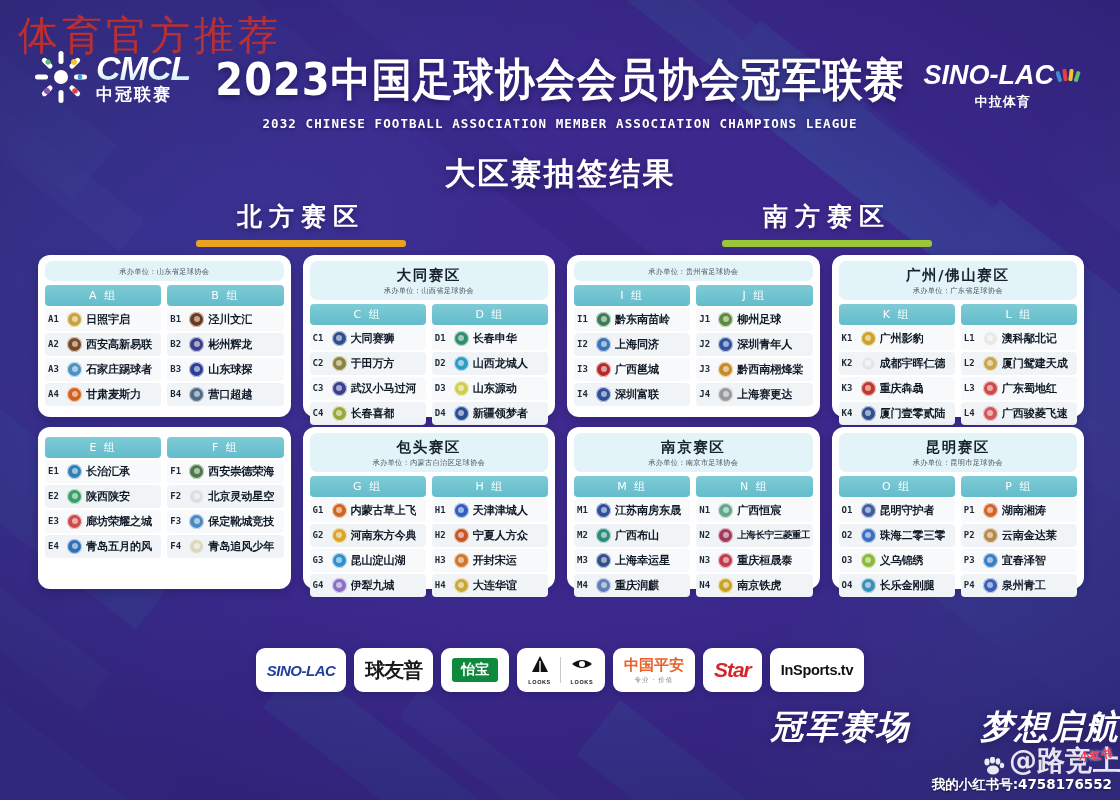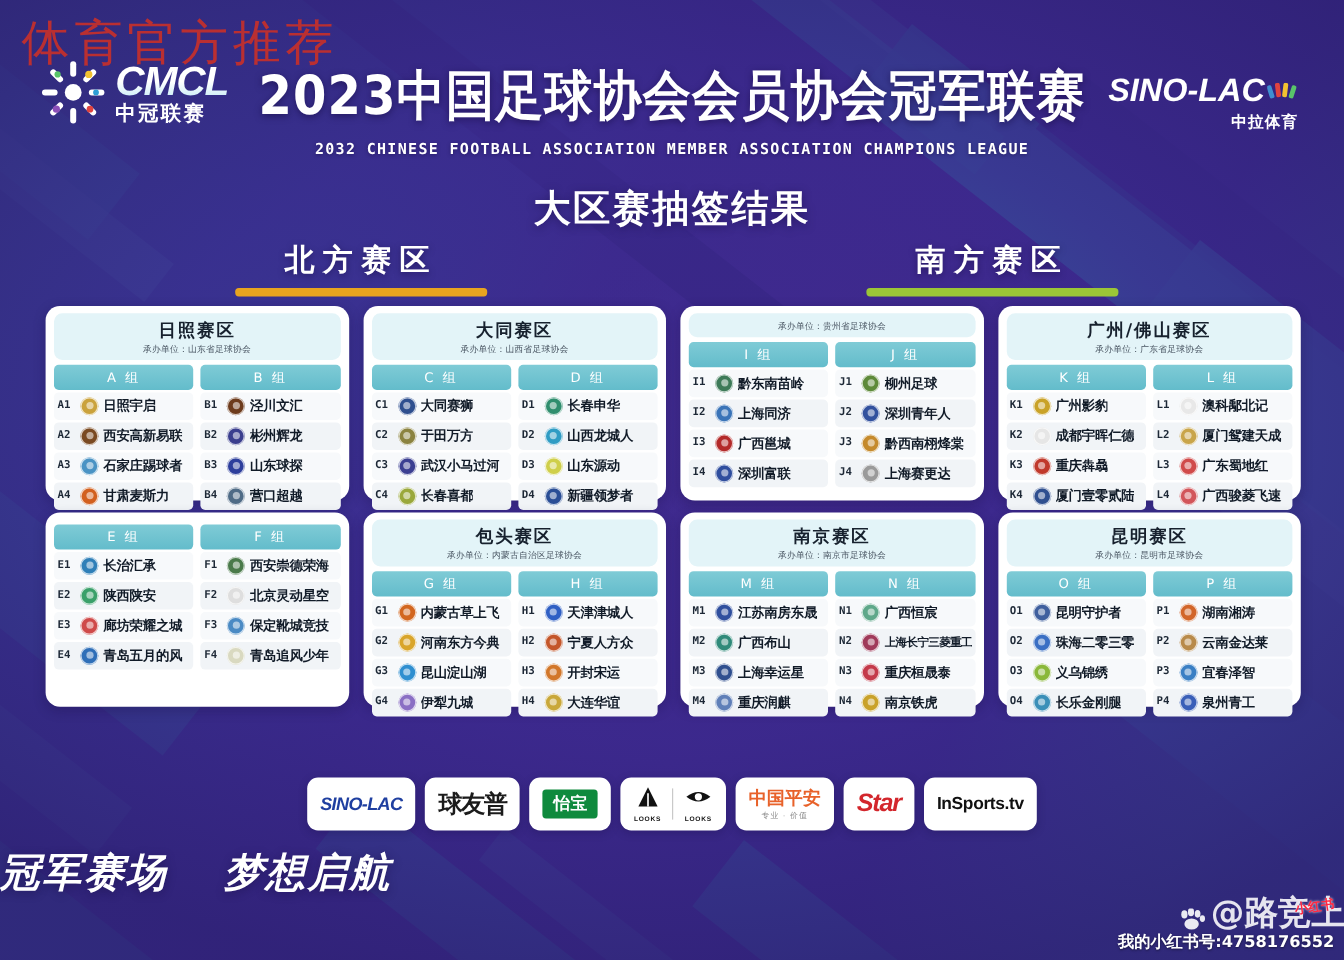--- a/index.html
+++ b/index.html
@@ -68,21 +68,21 @@
     letter-spacing: 2px; font-family: "DejaVu Sans", sans-serif;
     text-shadow: 0 2px 7px rgba(20,10,60,.5);
   }
 
   #sino-top { position:absolute; right: 38px; top: 62px; text-align:center; z-index: 8; }
   .sino-row { display:flex; align-items:flex-end; gap:2px; }
   .sino-word {
     font-size: 27px; font-weight: bold; font-style: italic; color: #fff;
     letter-spacing: 0px; line-height: 1;
   }
-  .sino-sub { font-size: 13px; font-weight:bold; color:#fff; letter-spacing:1px; margin-top:4px;text-align:right; }
+  .sino-sub { font-size: 13px; font-weight:bold; color:#fff; letter-spacing:1px; margin-top:4px; }
   .sino-fan { position:relative; width: 26px; height: 20px; }
 
   
   .region-label { position: absolute; z-index: 8; text-align: center; }
   .region-label .rl-text {
     font-size: 25px; font-weight: bold; color: #fff; letter-spacing: 7px;
     font-family: "DejaVu Sans", sans-serif;
     text-shadow: 0 2px 5px rgba(20,10,60,.5);
   }
   .region-label .rl-bar { height: 7px; border-radius: 3px; margin-top: 7px; }
@@ -176,23 +176,23 @@
   .sp-looks .lk { text-align:center; color:#111; }
   .sp-looks .lk b { font-size: 5.5px; letter-spacing: .6px; display:block; margin-top:1px;}
   .sp-pingan { text-align:center; }
   .sp-pingan .pa1 { color:#e8622a; font-size:15px; font-weight:bold; letter-spacing:0px;}
   .sp-pingan .pa2 { color:#8a8a8a; font-size:6.5px; letter-spacing:1px; margin-top:1px;}
   .sp-star { color:#d3262c; font-size:21px; font-weight:bold; font-style:italic; letter-spacing:-1px;}
   .sp-insports { color:#111; font-size:14.5px; font-weight:bold; letter-spacing:-.3px;}
 
   
   #slogan {
-    position: absolute; left: 0; right: 0; top: 705px; text-align: left; z-index: 8;
+    position: absolute; left: 0; right: 0; top: 705px; text-align: right; z-index: 8;
     font-size: 33px; font-weight: bold; color: #fff;
-    font-family: Liberation Serif, serif;
+    font-family: Liberation Mono, monospace;
     font-style: italic; letter-spacing: 2px;
     text-shadow: 0 2px 8px rgba(20,10,60,.45);
   }
   #slogan .gap { display: inline-block; width: 26px; }
 
   #watermark { position: absolute; right: 8px; bottom: 6px; z-index: 10; text-align:right; }
   #wm-line1 {
     display:flex; align-items:center; gap:4px; justify-content:flex-end;
     font-size: 28px; font-weight: bold; color: rgba(255,255,255,.88);
     font-family: "DejaVu Sans", sans-serif; line-height:1;
@@ -291,21 +291,20 @@
     <div class="rl-bar" style="background:#e8a41f"></div>
   </div>
   <div class="region-label" id="region-south">
     <div class="rl-text">南方赛区</div>
     <div class="rl-bar" style="background:#9bc637"></div>
   </div>
 
   <div id="grid">
       <div class="card">
         <div class="card-head">
-          <div class="card-title">日照赛区</div>
           <div class="card-host">承办单位：山东省足球协会</div>
         </div>
         <div class="groups">
           <div class="group">
             <div class="group-head">A 组</div>
             <div class="team">
               <span class="team-code">A1</span>
               <span class="crest" style="background: rgb(202, 162, 60);"></span>
               <span class="team-name">日照宇启</span>
             </div>

